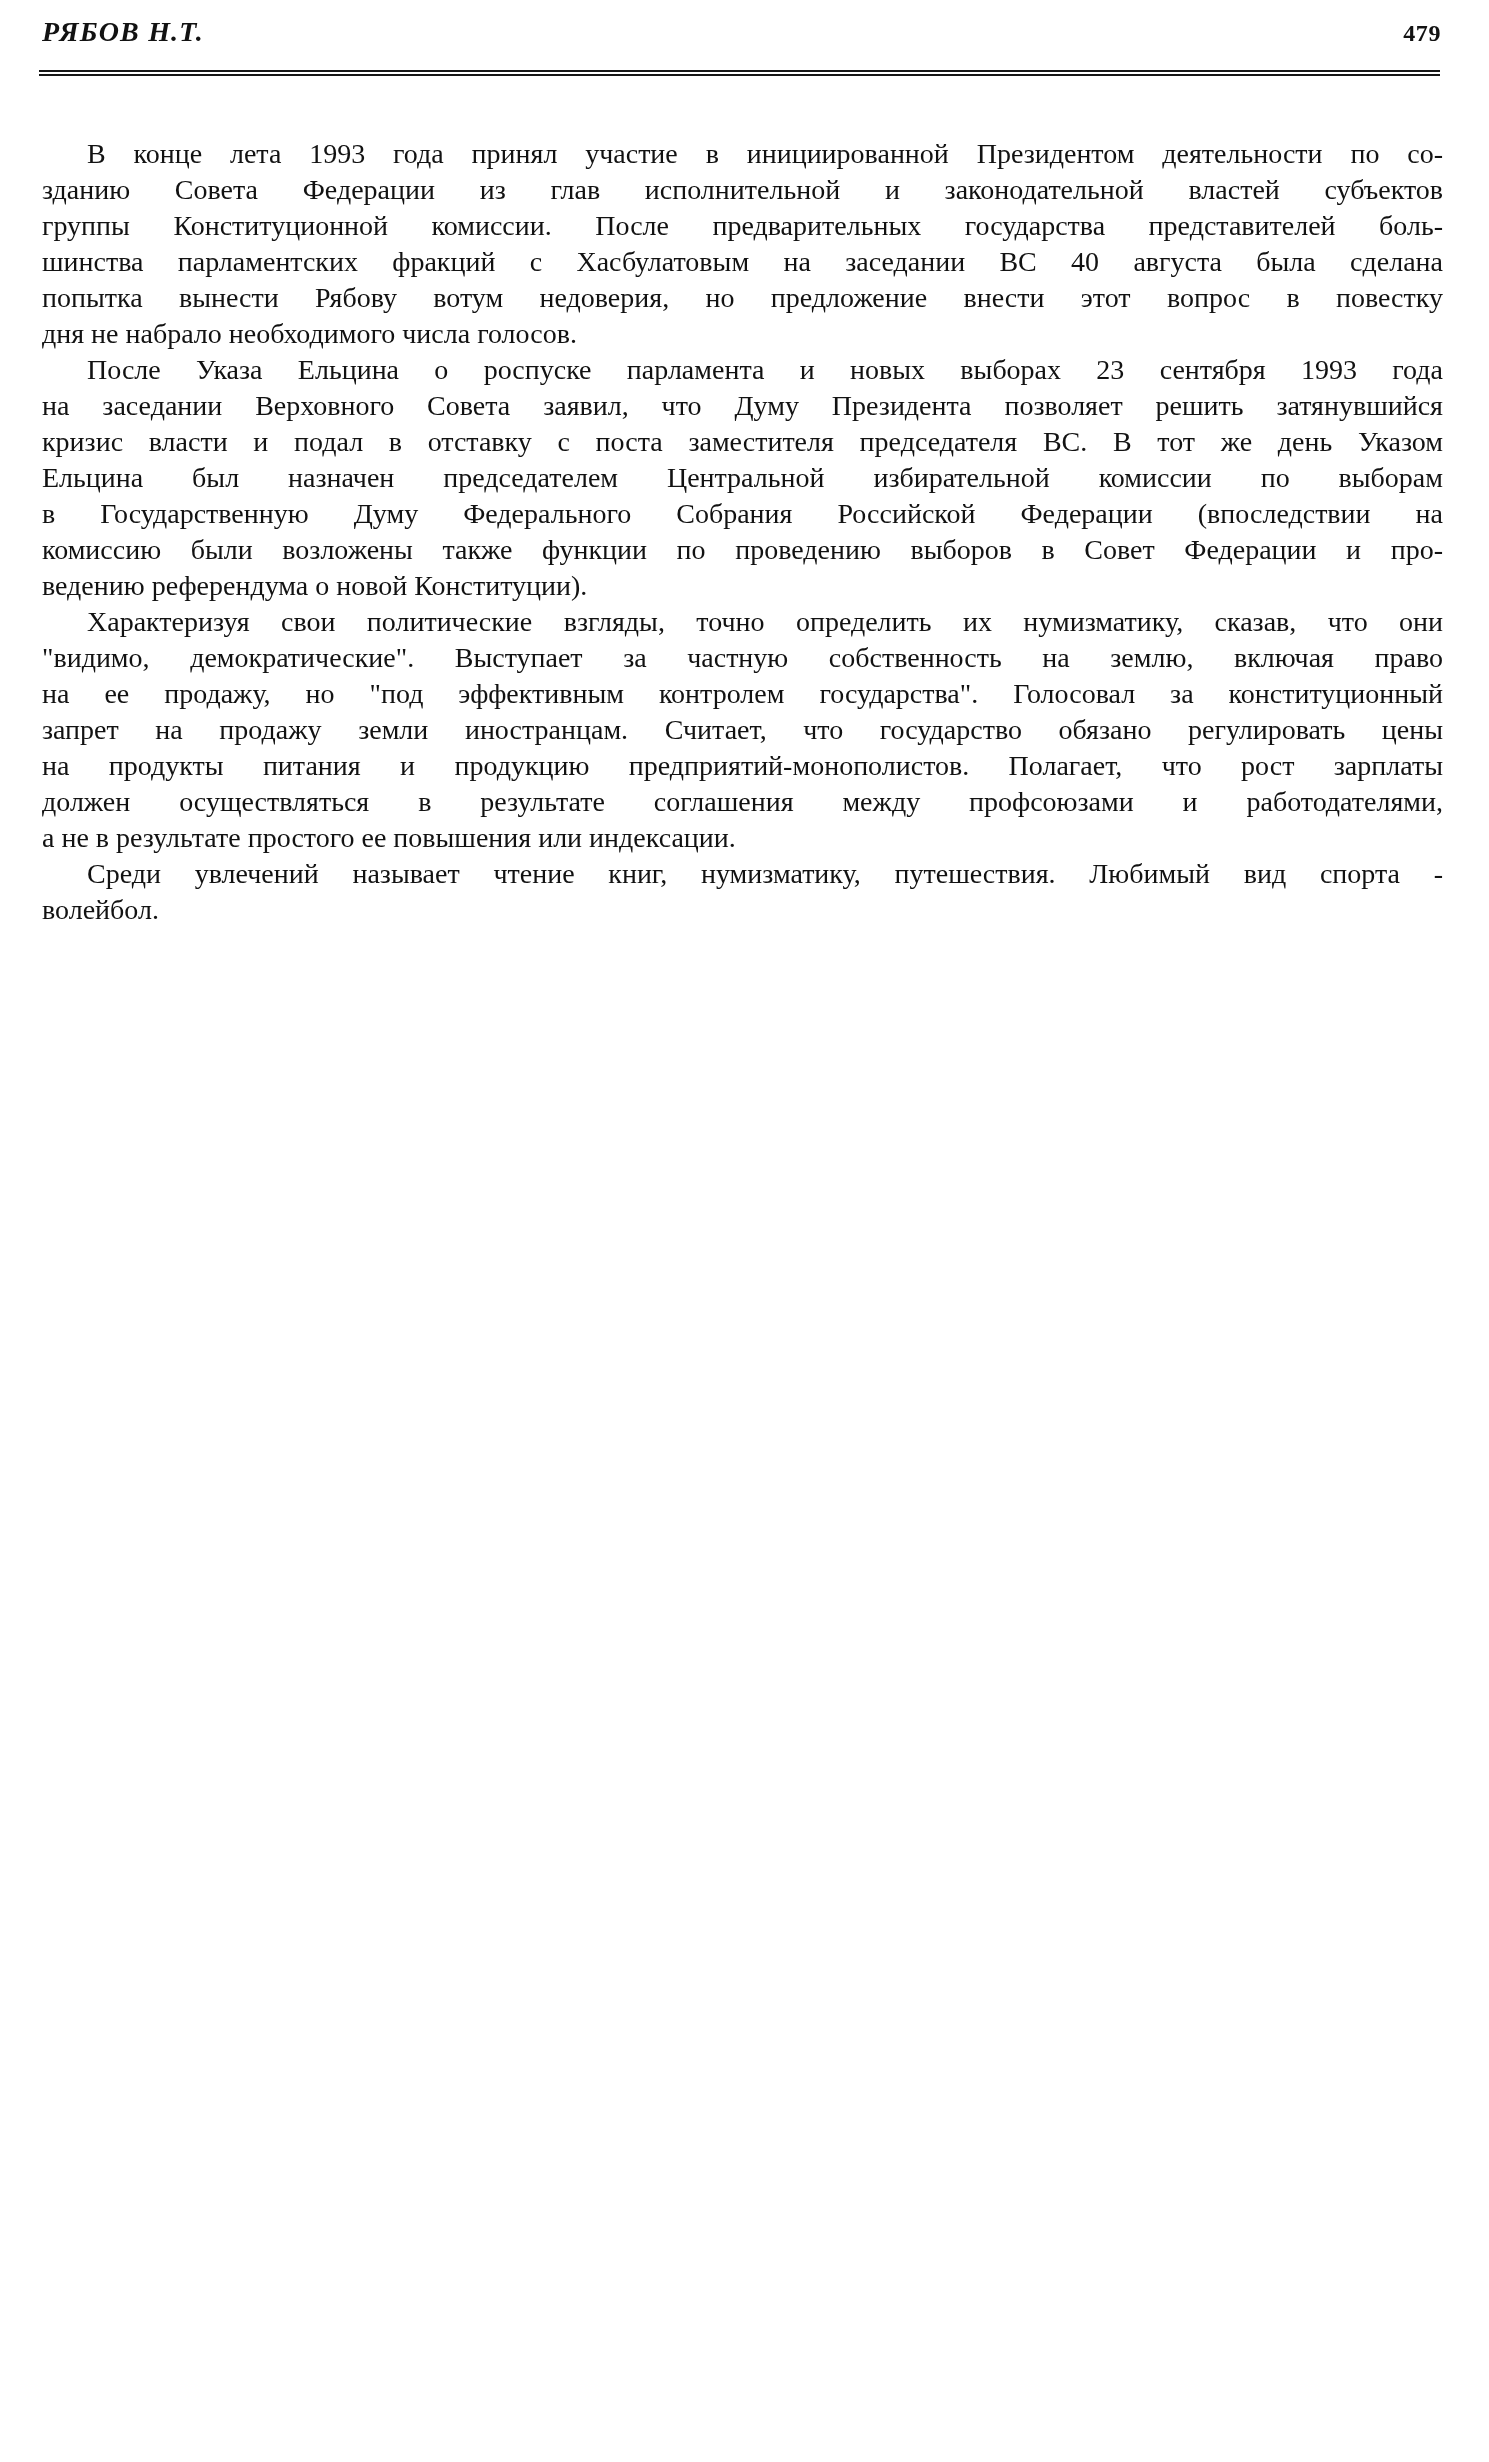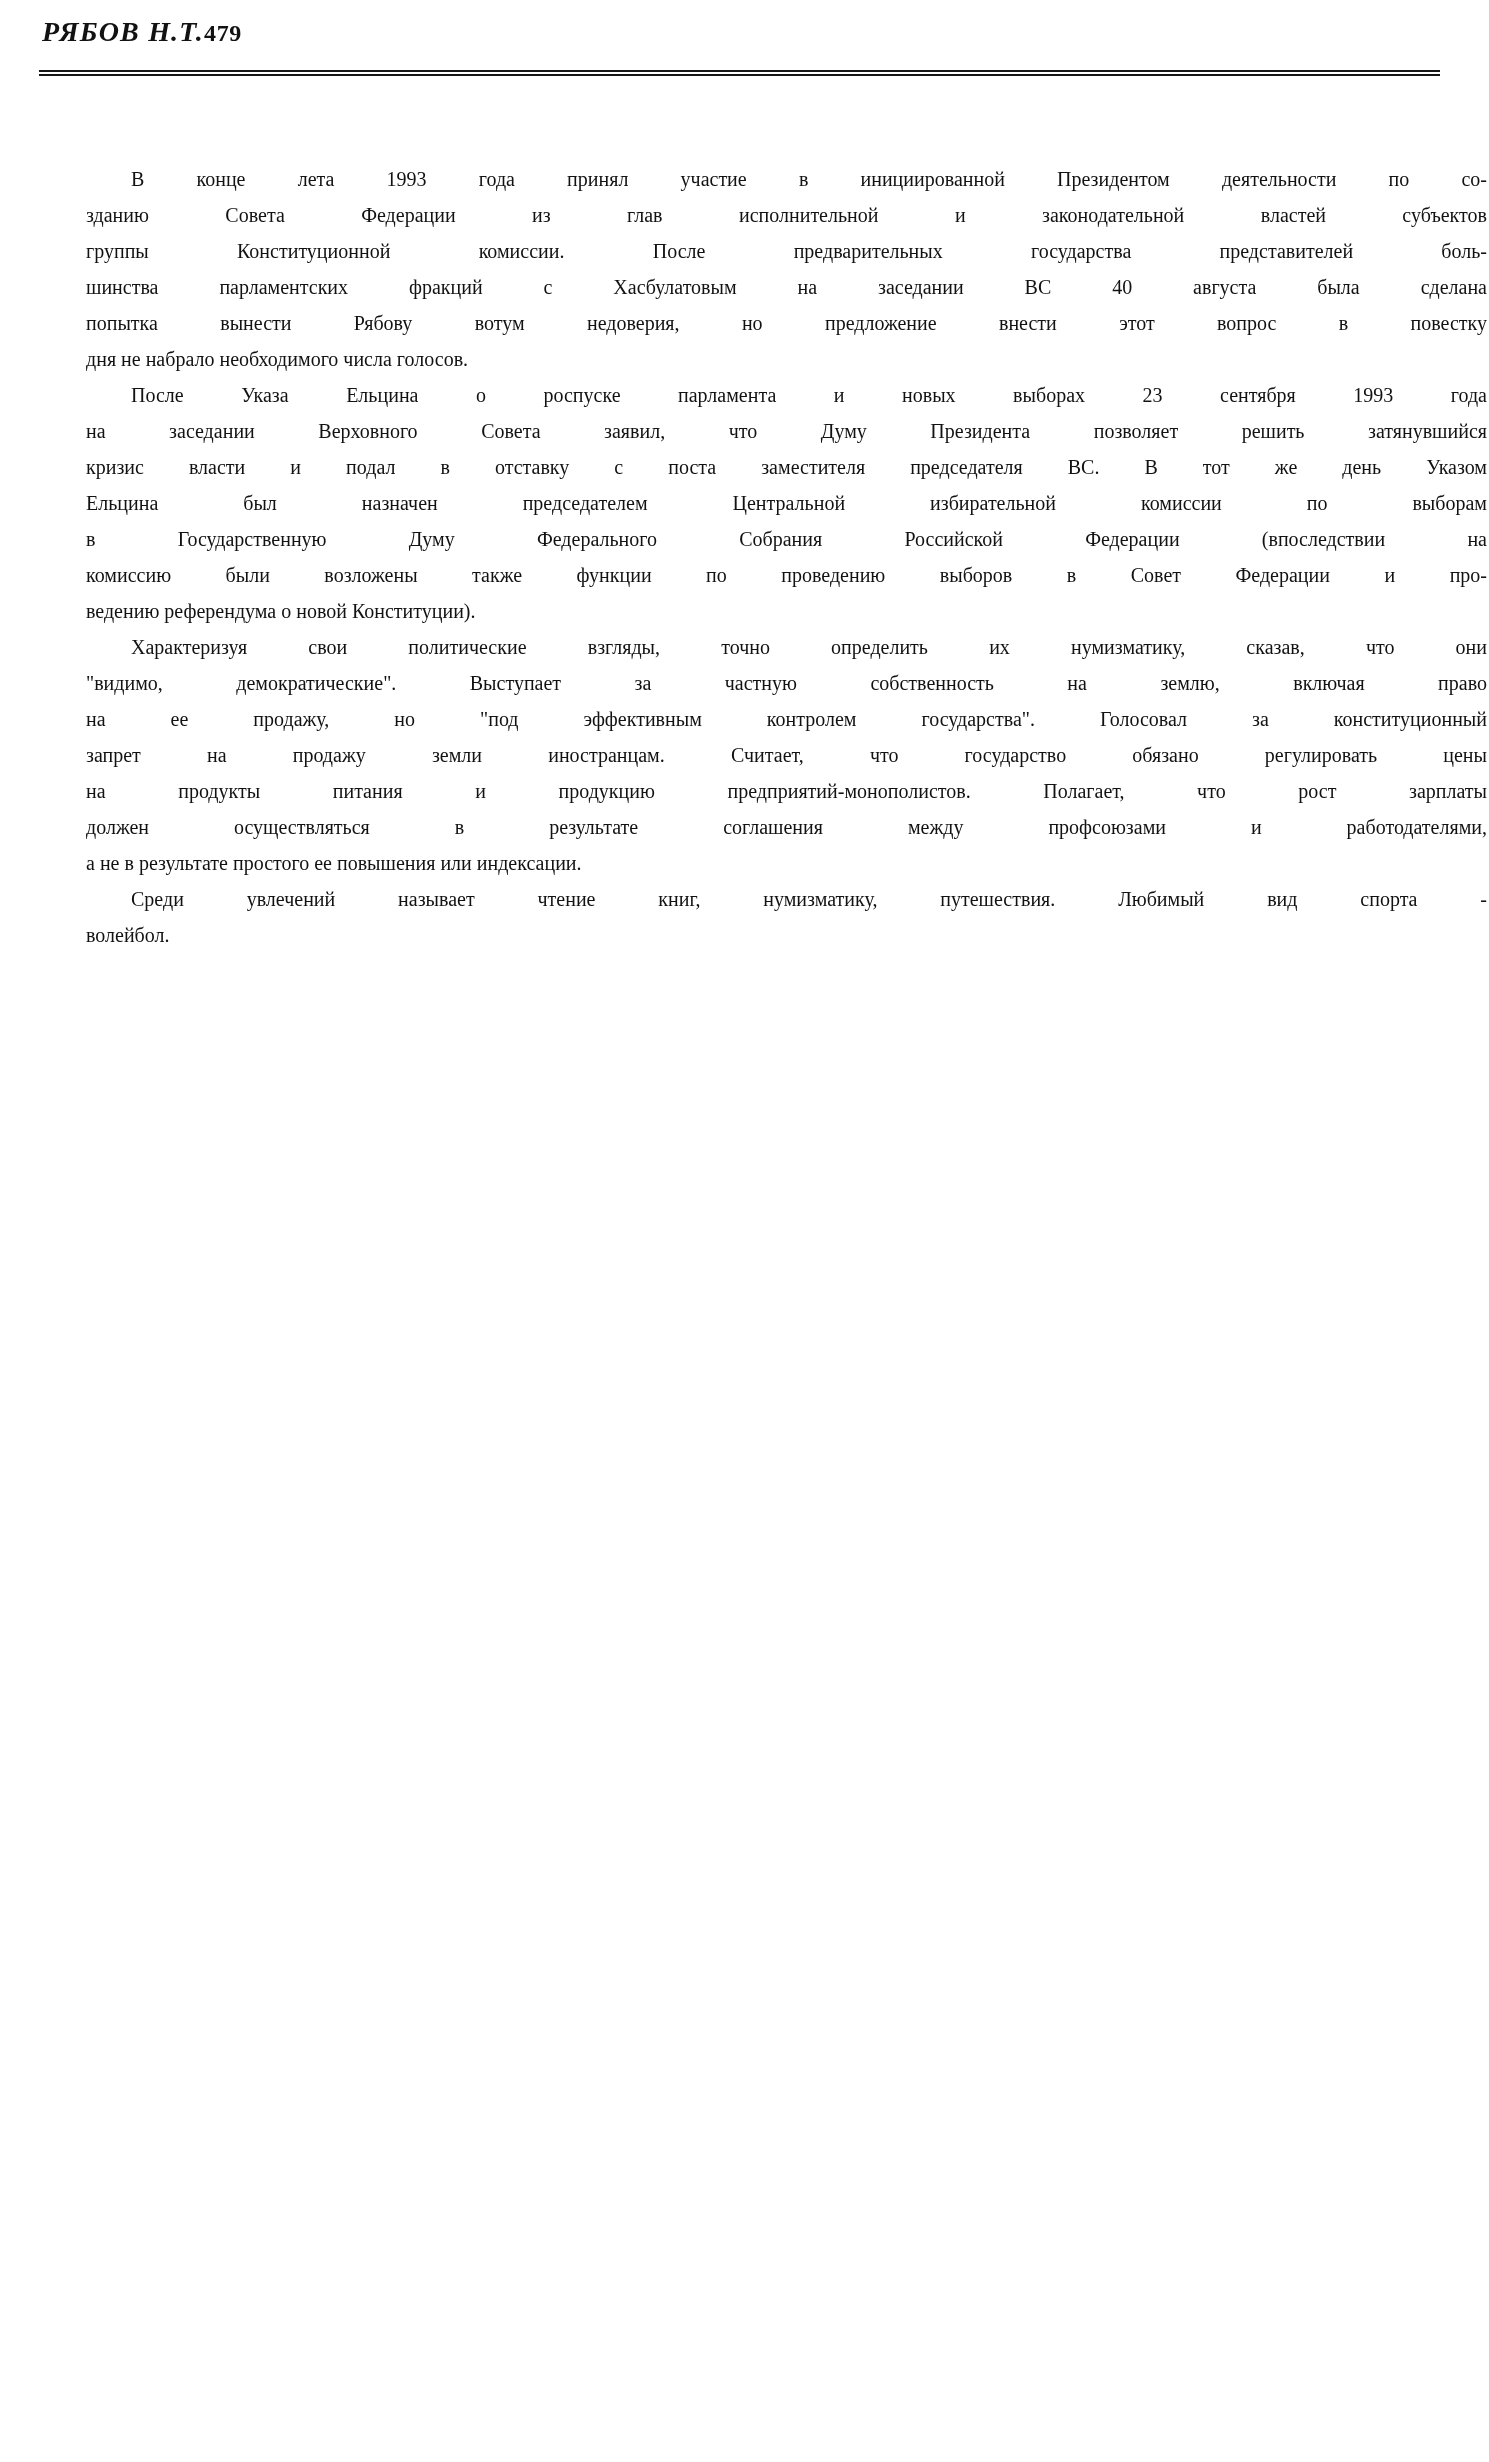--- a/index.html
+++ b/index.html
@@ -16,20 +16,21 @@
     color: #121212;
     font-family: "Liberation Serif", "DejaVu Serif", serif;
     overflow: hidden;
   }
   .running-head {
     position: absolute;
     left: 42px;
     top: 17.4px;
     width: 1399px;
     display: flex;
+    justify-content: space-between;
     align-items: baseline;
   }
   .head-title {
     font-style: italic;
     font-weight: 700;
     font-size: 28px;
     line-height: 30px;
     letter-spacing: 1.2px;
     white-space: nowrap;
   }
@@ -45,26 +46,25 @@
     left: 39px;
     top: 70px;
     width: 1401px;
     height: 1.9px;
     border-top: 2.5px solid #161616;
     border-bottom: 2.5px solid #161616;
   }
   .text-block {
     position: absolute;
     left: 42px;
-    top: 161px;
+    top: 136px;
     width: 1401px;
-    font-size: 20px;
+    font-size: 28px;
     line-height: 36px;
     letter-spacing: 0px;
-    margin-left: 44px;
   }
   .line {
     text-align: justify;
     text-align-last: justify;
   }
   .line.para-end {
     text-align-last: left;
   }
   .line.indent {
     text-indent: 45px;

